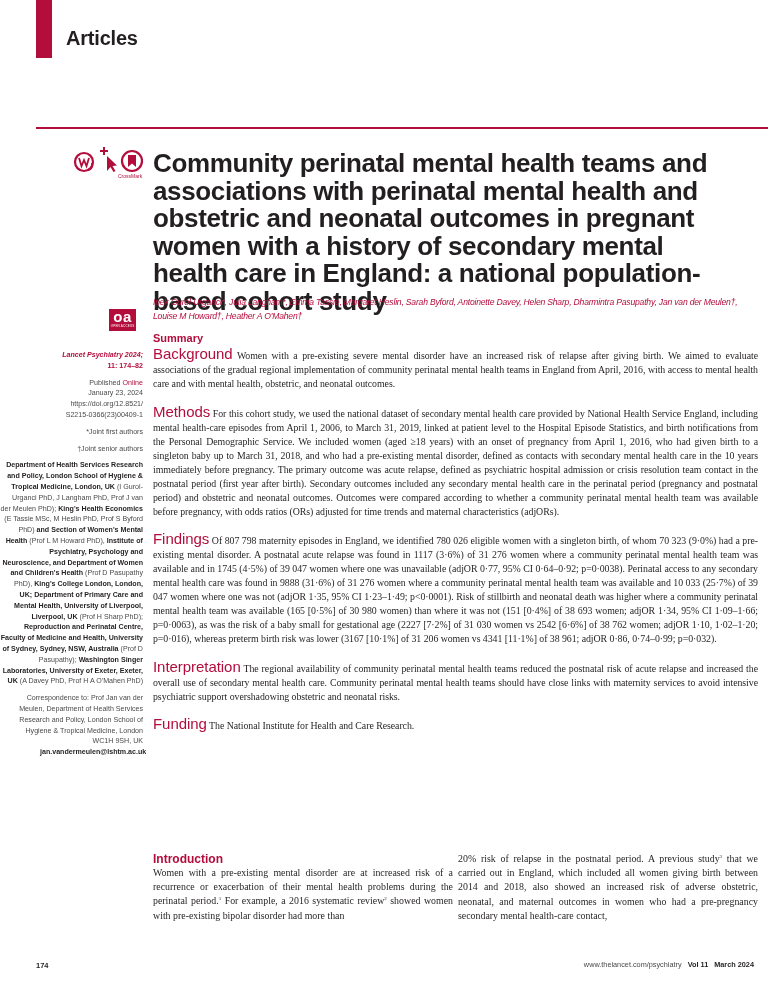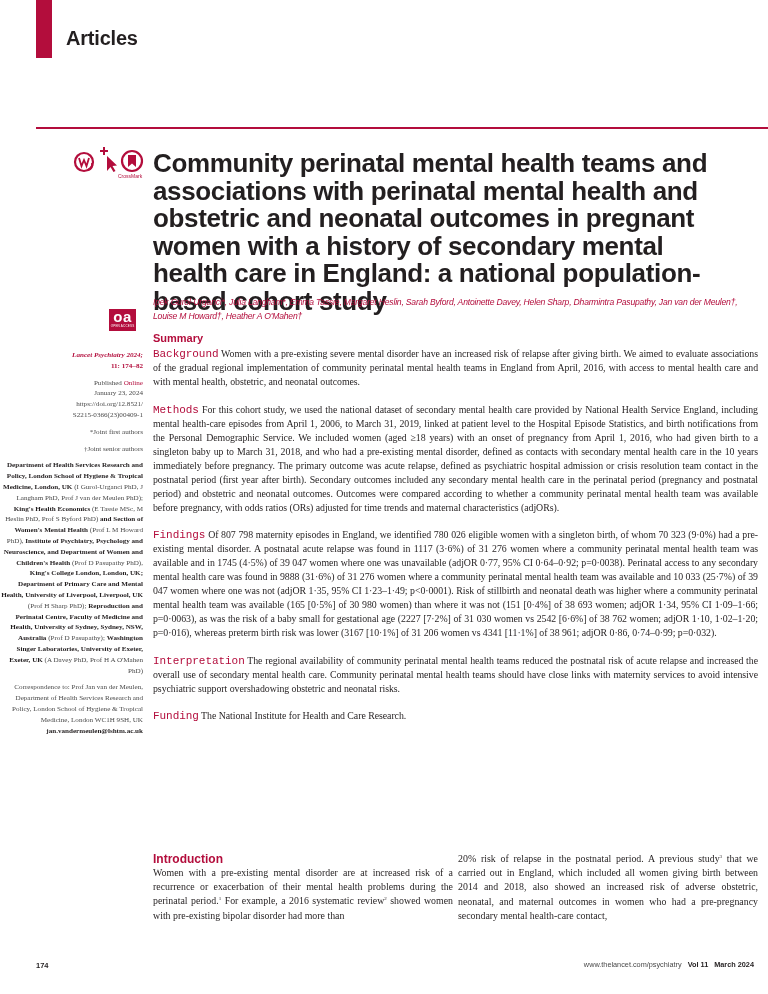--- a/index.html
+++ b/index.html
@@ -14,31 +14,31 @@
   .icon { position:absolute; }
   .crossmark-label { position:absolute; left:112px; top:26px; font-family:"Liberation Sans", sans-serif; font-size:5px; color:#b30d3c; white-space:nowrap; }
 
   .oa-badge { position:absolute; left:109px; top:309px; width:27px; height:22px; background:#b30d3c; color:#fff; text-align:center; }
   .oa-badge .oa-text { font-family:"Liberation Sans", sans-serif; font-size:15px; font-weight:bold; line-height:14px; display:block; margin-top:1px; letter-spacing:0.5px;}
   .oa-badge .oa-sub { font-family:"Liberation Sans", sans-serif; font-size:3px; display:block; letter-spacing:0.2px; }
 
   .title { position:absolute; left:153px; top:150px; width:590px; font-family:"Liberation Sans", sans-serif; font-size:26px; line-height:27.5px; color:#231f20; letter-spacing:-0.35px; }
   .authors { position:absolute; left:153px; top:296px; width:600px; font-family:"Liberation Sans", sans-serif; font-style:italic; font-size:8.6px; line-height:13.5px; color:#b30d3c; letter-spacing:-0.2px; }
 
-  .sidebar { position:absolute; left:0; top:350px; width:143px; text-align:right; font-family:Liberation Serif, serif; font-size:7.1px; line-height:10.8px; color:#4a4a4a; }
+  .sidebar { position:absolute; left:0; top:350px; width:143px; text-align:right; font-family:Liberation Sans, sans-serif; font-size:7.1px; line-height:10.8px; color:#4a4a4a; }
   .sidebar .b { font-weight:bold; color:#231f20; }
   .sidebar .journal { color:#b30d3c; font-style:italic; font-weight:bold; }
   .sidebar .journal-vol { color:#b30d3c; font-weight:bold; }
   .sidebar .online { color:#b30d3c; }
   .sidebar .gap { height:6px; }
 
   .summary-head { position:absolute; left:153px; top:332px; font-family:"Liberation Sans", sans-serif; font-size:11px; font-weight:bold; color:#b30d3c; }
   .summary { position:absolute; left:153px; top:347px; width:605px; font-size:9.85px; line-height:14px; text-align:justify; letter-spacing:-0.05px; color:#231f20; }
   .summary p { margin-bottom:13.5px; }
-  .lbl { font-family:Liberation Mono, monospace; color:#b30d3c; font-size:11px; }
+  .lbl { font-family:Liberation Sans, sans-serif; color:#b30d3c; font-size:15px; }
 
   .intro-head { position:absolute; left:153px; top:852px; font-family:"Liberation Sans", sans-serif; font-size:12px; font-weight:bold; color:#b30d3c; }
   .col1 { position:absolute; left:153px; top:866px; width:300px; font-size:9.9px; line-height:14.2px; text-align:justify; color:#231f20; }
   .col2 { position:absolute; left:458px; top:852px; width:300px; font-size:9.9px; line-height:14.2px; text-align:justify; color:#231f20; }
   sup { font-size:5px; vertical-align:super; line-height:0; }
 
   .page-num { position:absolute; left:36px; top:961px; font-family:"Liberation Sans", sans-serif; font-size:7.5px; font-weight:bold; color:#231f20; }
   .footer-right { position:absolute; right:14px; top:960px; font-family:"Liberation Sans", sans-serif; font-size:7.3px; color:#4a4a4a; white-space:nowrap; }
   .footer-right .b { font-weight:bold; color:#231f20; margin-left:4px; }
 </style>

